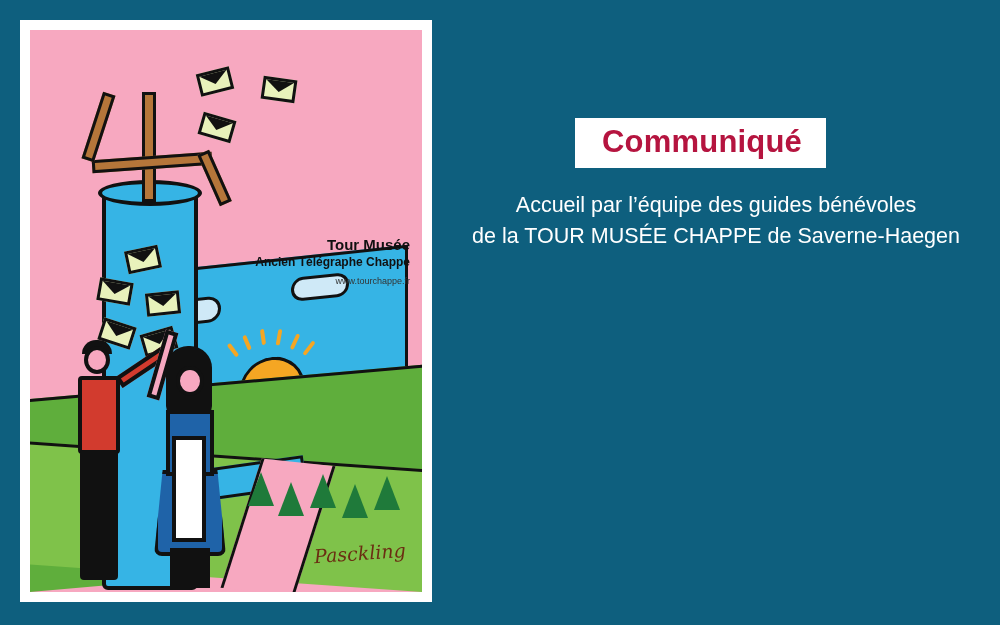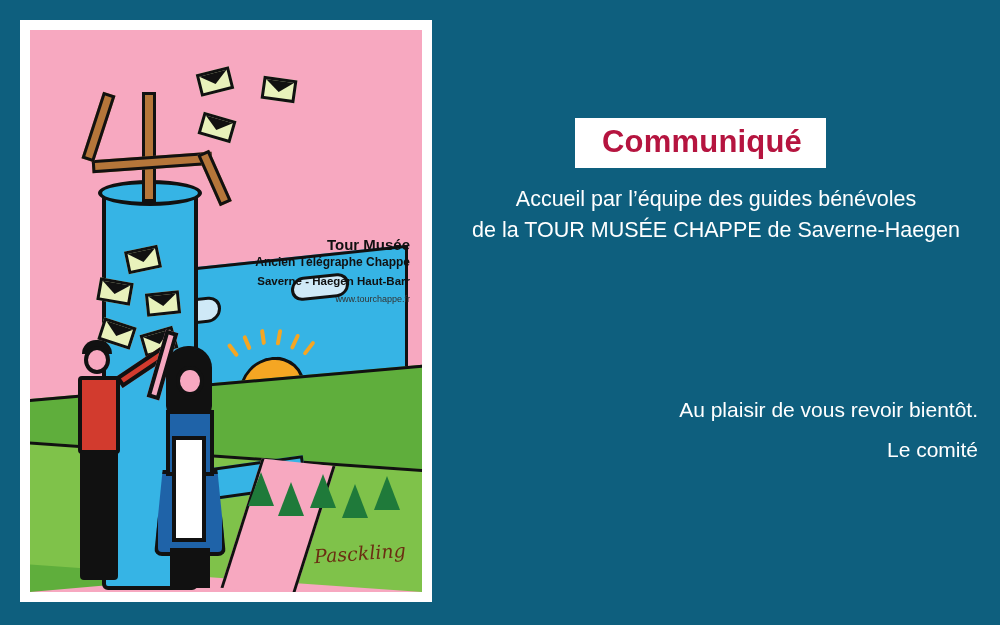--- a/index.html
+++ b/index.html
@@ -414,21 +414,21 @@
     font-size: 31px;
     font-weight: bold;
     color: #b5143f;
     letter-spacing: 0.2px;
     line-height: 1.15;
     white-space: nowrap;
   }
   .body-lines {
     position: absolute;
     left: 0;
-    top: 184px;
+    top: 190px;
     width: 522px;
     text-align: center;
     color: #ffffff;
     font-size: 21.5px;
     line-height: 1.42;
     font-weight: 500;
   }
   .highlight {
     position: absolute;
     left: 0;
@@ -511,39 +511,34 @@
       <div class="girl-hair"></div>
       <div class="girl-face"></div>
       <div class="girl-skirt"></div>
       <div class="girl-body"></div>
       <div class="girl-apron"></div>
       <div class="girl-legs"></div>
 
       <div class="poster-text">
         <div class="t1">Tour Musée</div>
         <div class="t2">Ancien Télégraphe Chappe</div>
-        <div class="t3">Saverne -  Haegen   Haut-Barr</div>
         <div class="t4">www.tourchappe.fr</div>
       </div>
 
       <div class="signature">Pasckling</div>
     </div>
   </div>
 
   <div class="content">
 
     <div class="title-box">
       <div class="title">Communiqué</div>
     </div>
 
     <div class="body-lines">
       <div>Accueil par l’équipe des guides bénévoles</div>
       <div>de la TOUR MUSÉE CHAPPE de Saverne-Haegen</div>
     </div>
 
 
-    <div class="closing">
-      <div>Au plaisir de vous revoir bientôt.</div>
-      <div>Le comité</div>
-    </div>
 
   </div>
 </div>
 
 </body></html>

